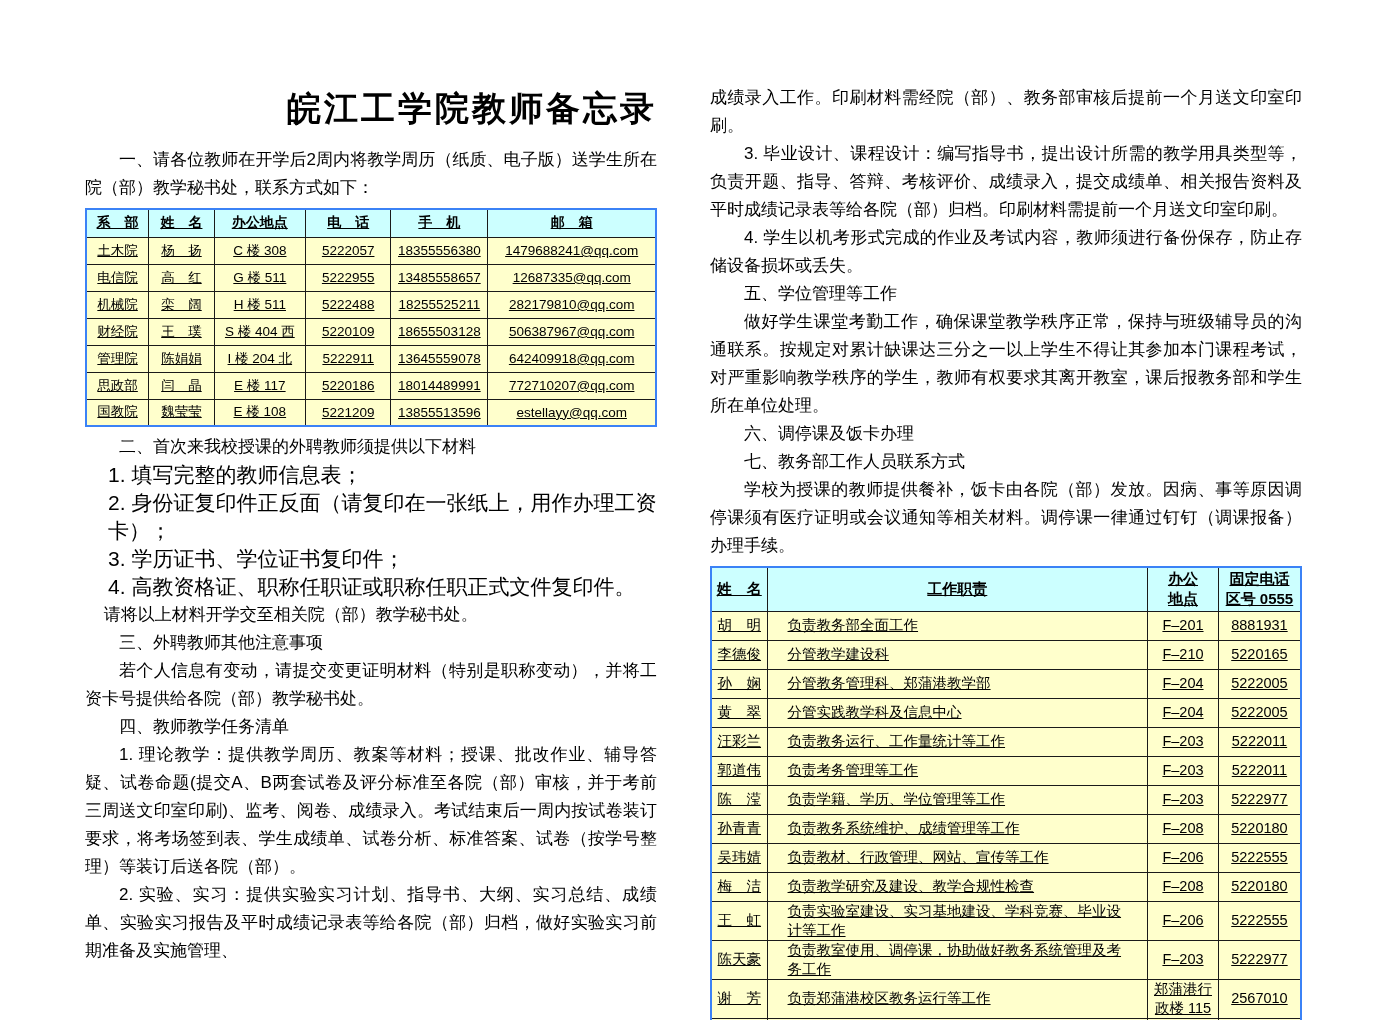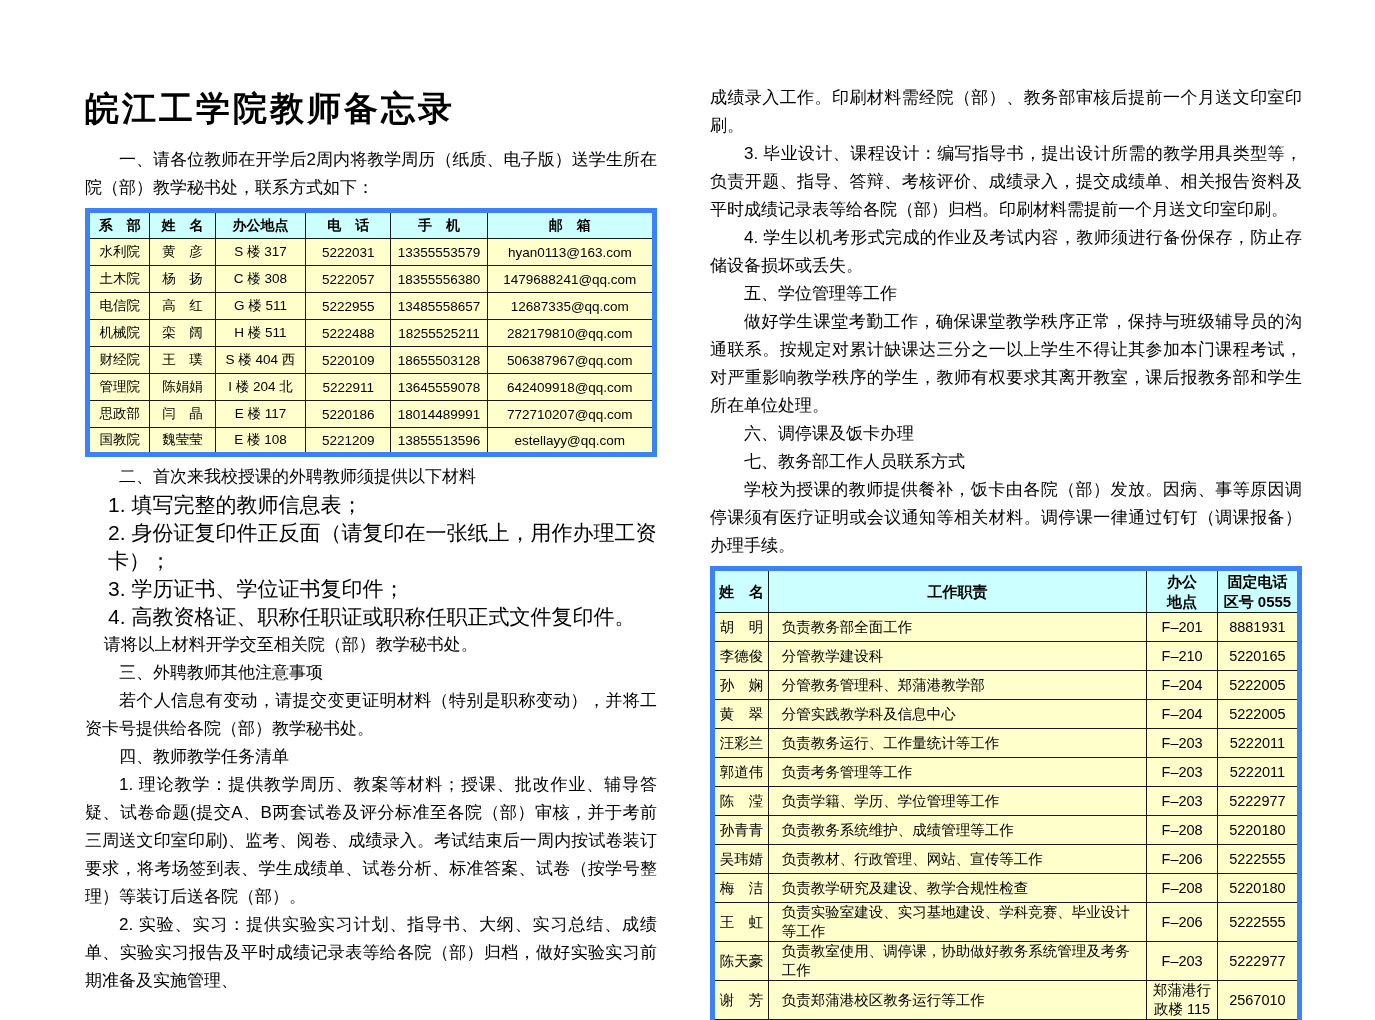--- a/index.html
+++ b/index.html
@@ -3,42 +3,42 @@
 <meta charset="utf-8">
 <style>
   * { margin:0; padding:0; box-sizing:border-box; }
   html,body { width:1375px; height:1020px; background:#ffffff; overflow:hidden; }
   body { font-family:"Liberation Sans","DejaVu Sans",sans-serif; color:#000; }
   .page { position:relative; width:1375px; height:1020px; background:#fff; }
   .col { position:absolute; top:84px; }
   .col-left  { left:85px;  width:572px; }
   .col-right { left:710px; width:592px; }
 
-  .doc-title { font-size:34px; font-weight:bold; text-align:left; letter-spacing:3px; line-height:48px; margin-bottom:14px; }
+  .doc-title { font-size:34px; font-weight:bold; text-align:right; letter-spacing:3px; line-height:48px; margin-bottom:14px; }
 
   .para { font-size:17px; line-height:28px; text-align:justify; }
   .bold { font-weight:normal; }
   .indent2 { text-indent:2em; }
   .indent1 { padding-left:1.1em; }
   .items .list-item { font-size:21px; line-height:28px; padding-left:1.1em; }
 
   table.tbl { border-collapse:collapse; width:100%; table-layout:fixed;
-              border:5px solid #3b82f6; margin:6px 0 6px 0; }
+              border:2px solid #3b82f6; margin:6px 0 6px 0;text-decoration:underline; }
   .tbl th, .tbl td { border:1px solid #1a1a1a; text-align:center; vertical-align:middle;
                      overflow:hidden; white-space:pre-line; }
   .tbl th { background:#ccffff; font-weight:bold; }
   .tbl td { background:#ffffcc; font-weight:normal; }
 
   .tbl1 th { font-size:14px; height:28px; }
   .tbl1 td { font-size:13.5px; height:27px; white-space:nowrap; }
 
   .tbl2 { margin-top:8px; }
   .tbl2 th { font-size:15px; height:44px; line-height:20px; }
   .tbl2 td { font-size:14.5px; height:29px; line-height:19px; }
-  .tbl2 td:nth-child(2) { text-align:left; padding:0 13px; }
+  .tbl2 td:nth-child(2) { text-align:left; padding:0 20px; }
 </style>
 </head>
 <body>
 
 <div class="page">
 
   <div class="col col-left">
     <h1 class="doc-title">皖江工学院教师备忘录</h1>
 
     <p class="para bold indent2">一、请各位教师在开学后2周内将教学周历（纸质、电子版）送学生所在院（部）教学秘书处，联系方式如下：</p>
@@ -57,28 +57,20 @@
             <th>系　部</th>
             <th>姓　名</th>
             <th>办公地点</th>
             <th>电　话</th>
             <th>手　机</th>
             <th>邮　箱</th>
           </tr>
         </thead>
         <tbody>
           <tr>
-            <td>水利院</td>
-            <td>黄　彦</td>
-            <td>S 楼 317</td>
-            <td>5222031</td>
-            <td>13355553579</td>
-            <td>hyan0113@163.com</td>
-          </tr>
-          <tr>
             <td>土木院</td>
             <td>杨　扬</td>
             <td>C 楼 308</td>
             <td>5222057</td>
             <td>18355556380</td>
             <td>1479688241@qq.com</td>
           </tr>
           <tr>
             <td>电信院</td>
             <td>高　红</td>

